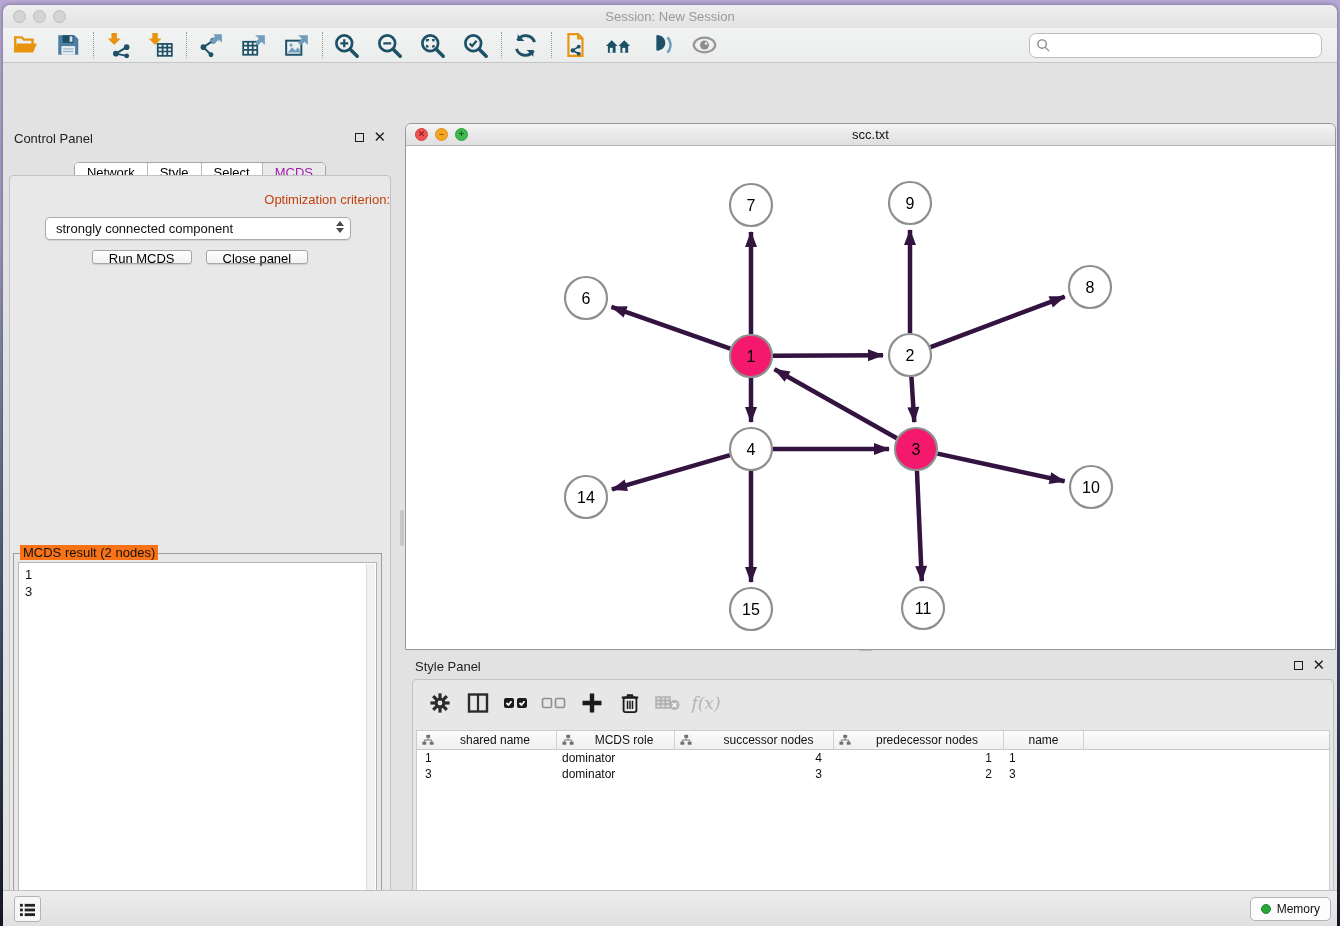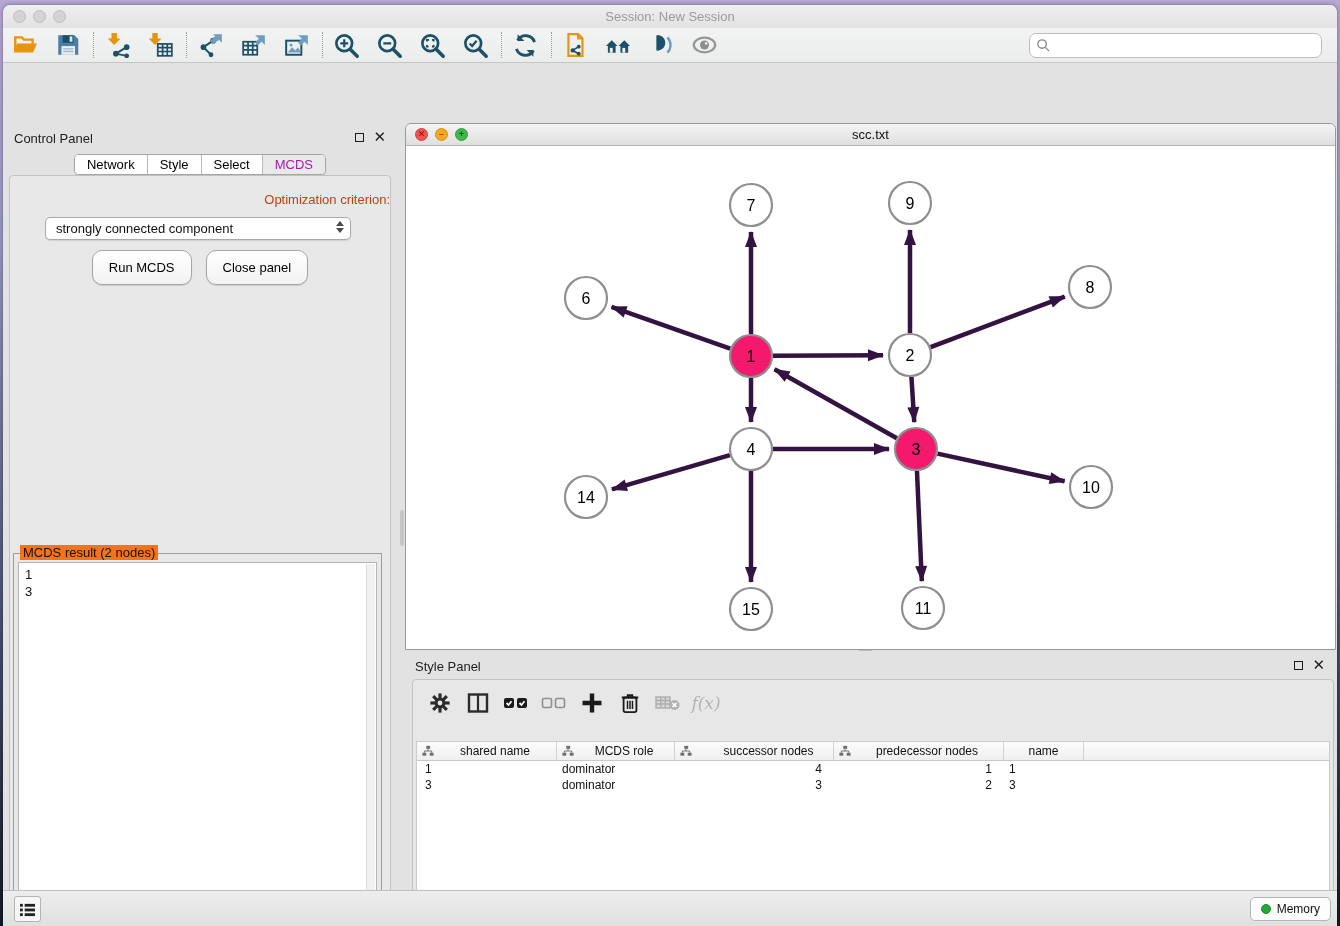--- a/index.html
+++ b/index.html
@@ -30,40 +30,40 @@
     border:1px solid #bdbdbd; border-radius:7px; display:flex; align-items:center; padding:0 6px; }
   .searchbox input { border:none; outline:none; flex:1; font-size:13px; font-family:inherit; background:transparent; }
   
   .content { position:absolute; left:0; top:58px; right:0; bottom:36px; background:#e2e2e2; }
   .panel-header-title { font-size:13px; color:#222; }
   .ph-icons { position:absolute; display:flex; gap:9px; align-items:center; }
   .float-ic { width:9px; height:9px; border:1.5px solid #1c1c1c; display:inline-block; }
   .close-ic { font-size:15px; font-weight:bold; color:#1c1c1c; line-height:10px; }
   
   .seg { display:inline-flex; border:1px solid #a6a6a6; border-radius:5px; overflow:hidden;
-    background:#fff; box-shadow:0 1px 1px rgba(0,0,0,.12); }
+    background:#fff; box-shadow:0 1px 1px rgba(0,0,0,.12);margin-top:8px; }
   .seg .tabi { padding:2px 12px; font-size:13px; background:#fff; color:#000; border-left:1px solid #b9b9b9; cursor:default; }
   .seg .tabi:first-child { border-left:none; }
   .seg .tabi.sel { background:#e9e9e9; color:#a21caf; }
   
   .control-panel { position:absolute; left:0; top:60px; width:394px; height:821px; }
   .cp-tabs { position:absolute; top:31px; left:0; right:0; text-align:center; }
   .cp-body { position:absolute; left:6px; right:6px; top:52px; bottom:4px;
     background:#e8e8e8; border:1px solid #c2c2c2; border-radius:4px; }
   .opt-label { margin-top:16px; text-align:right; font-size:13px; color:#c2410c; }
   .dropdown { position:absolute; left:35px; right:39px; top:41px; height:23px; background:#fff;
     border:1px solid #a9a9a9; border-radius:5px; display:flex; align-items:center;
     padding-left:10px; font-size:13px; box-shadow:0 1px 1px rgba(0,0,0,.1); }
   .dd-arrows { position:absolute; right:6px; top:3px; display:flex; flex-direction:column; gap:2px; }
   .dd-arrows i { display:block; width:0; height:0; border-left:4px solid transparent; border-right:4px solid transparent; }
   .dd-up { border-bottom:5px solid #4a4a4a; }
   .dd-down { border-top:5px solid #4a4a4a; }
   .btn-row { position:absolute; top:74px; left:0; right:0; display:flex; justify-content:center; gap:14px; }
-  .aq-btn { height:35px; padding:0 16px; background:linear-gradient(#ffffff,#f2f2f2);
-    border:1px solid #a6a6a6; border-radius:10px; font-size:13px; font-family:inherit;
+  .aq-btn { height:14px; padding:0 16px; background:linear-gradient(#ffffff,#f2f2f2);
+    border:1px solid #a6a6a6; border-radius:3px; font-size:13px; font-family:inherit;
     box-shadow:0 1px 1px rgba(0,0,0,.12); }
   .groupbox { position:absolute; left:3px; right:8px; top:377px; bottom:9px; border:1px solid #9e9e9e; }
   .gb-legend { position:absolute; top:-9px; left:6px; background:#f97316; padding:0 3px; font-size:13px; }
   .gb-inner { position:absolute; left:4px; right:4px; top:8px; bottom:4px; background:#fff;
     border:1px solid #b4b4b4; padding:3px 6px; font-size:13px; line-height:17px; overflow:hidden; }
   .gb-scroll { position:absolute; right:1px; top:1px; bottom:1px; width:9px; background:#f1f1f1; border-left:1px solid #ddd; }
   
   .net-frame { position:absolute; left:402px; top:60px; width:931px; height:527px;
     background:#fff; border:1px solid #999; border-radius:6px 6px 0 0; }
   .net-titlebar { position:absolute; left:0; top:0; right:0; height:22px;
@@ -78,21 +78,21 @@
   .net-content { position:absolute; left:1px; top:23px; right:1px; bottom:1px; }
   .splitter-thumb { position:absolute; left:397px; top:447px; width:4px; height:36px; background:#c6c6c6; border-radius:2px; }
   .resize-thumb { position:absolute; left:855px; top:583px; width:15px; height:5px; background:#d2d2d2; border:1px solid #bbb; border-radius:2px; }
   
   .table-panel { position:absolute; left:402px; top:590px; width:931px; height:292px; }
   .tp-body { position:absolute; left:7px; right:2px; top:26px; bottom:36px;
     background:#e7e7e7; border:1px solid #c2c2c2; border-radius:4px; }
   .tp-toolbar { position:absolute; left:0; top:0; right:0; height:46px; display:flex; align-items:center; padding-left:12px; }
   .tpico { width:30px; height:26px; display:flex; align-items:center; justify-content:center; margin-right:8px; }
   .fx { font-family:"DejaVu Serif",serif; font-style:italic; font-size:17px; color:#b3b3b3; }
-  .tp-table { position:absolute; left:3px; right:3px; top:50px; bottom:3px; background:#fff; border:1px solid #ccc; overflow:hidden;margin-top:11px; }
+  .tp-table { position:absolute; left:3px; right:3px; top:50px; bottom:3px; background:#fff; border:1px solid #ccc; overflow:hidden; }
   .thead { display:flex; height:19px; background:linear-gradient(#fcfcfc,#efefef); border-bottom:1px solid #c9c9c9; }
   .th { display:flex; align-items:center; border-right:1px solid #d2d2d2; font-size:12px; color:#111; position:relative; }
   .th .hlabel { flex:1; text-align:center; padding:0 4px; }
   .th .hier { margin-left:5px; flex:0 0 auto; }
   .trow { display:flex; height:16px; font-size:12px; align-items:center; }
   .td { overflow:hidden; white-space:nowrap; }
   .ta-l { text-align:left; padding-left:8px; }
   .ta-l2 { text-align:left; padding-left:5px; }
   .ta-r { text-align:right; padding-right:12px; }
   .hscroll { position:absolute; left:0; right:0; bottom:0; height:13px; background:#f0f0f0; border-top:1px solid #dcdcdc; }

